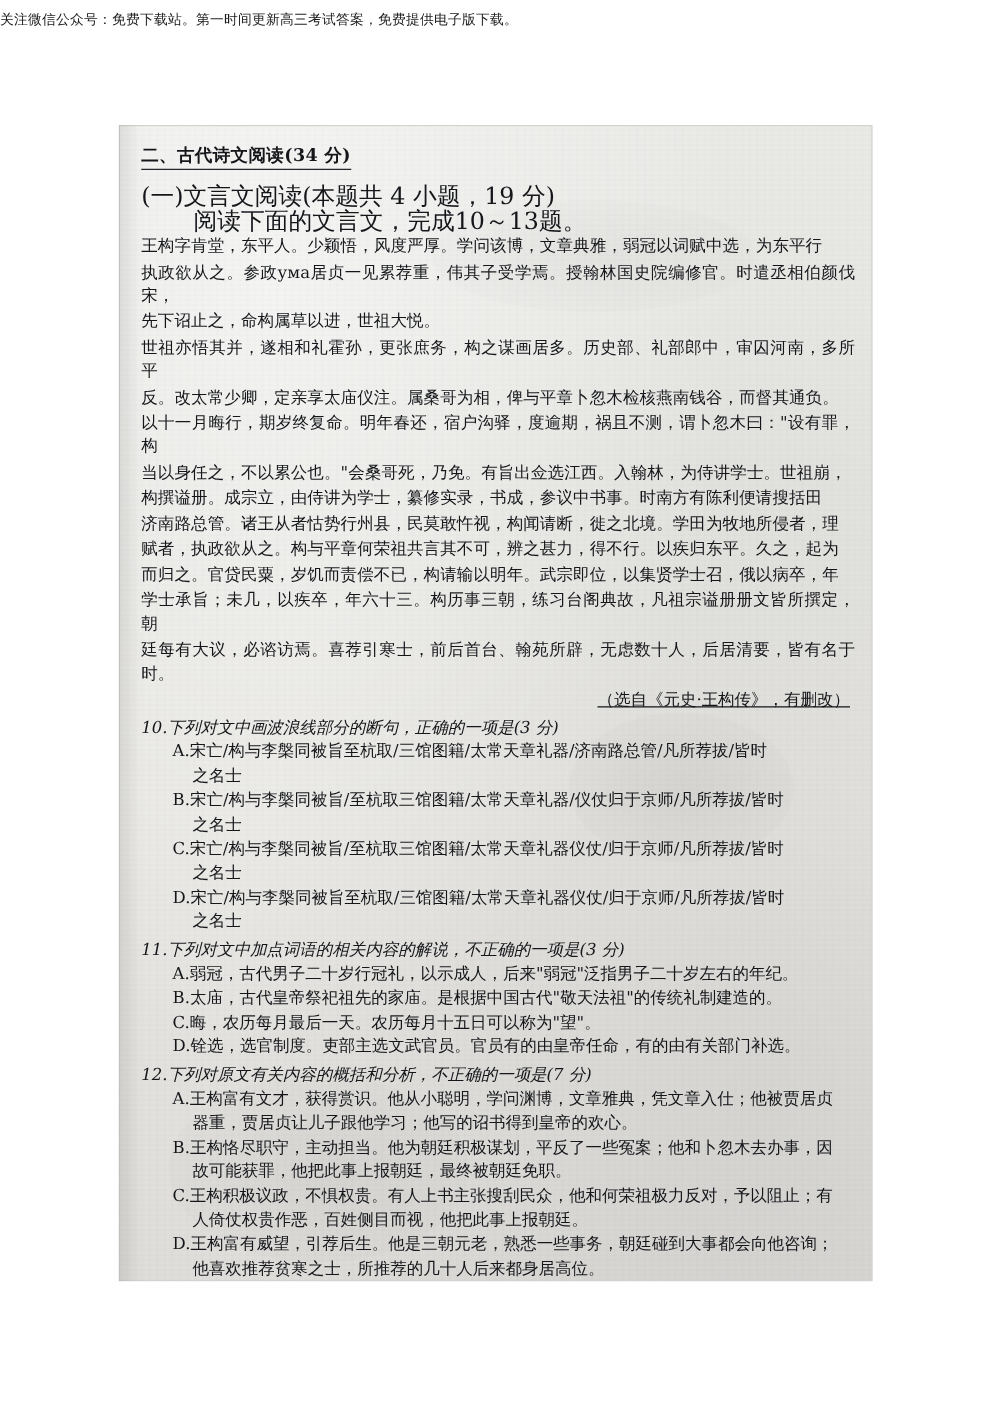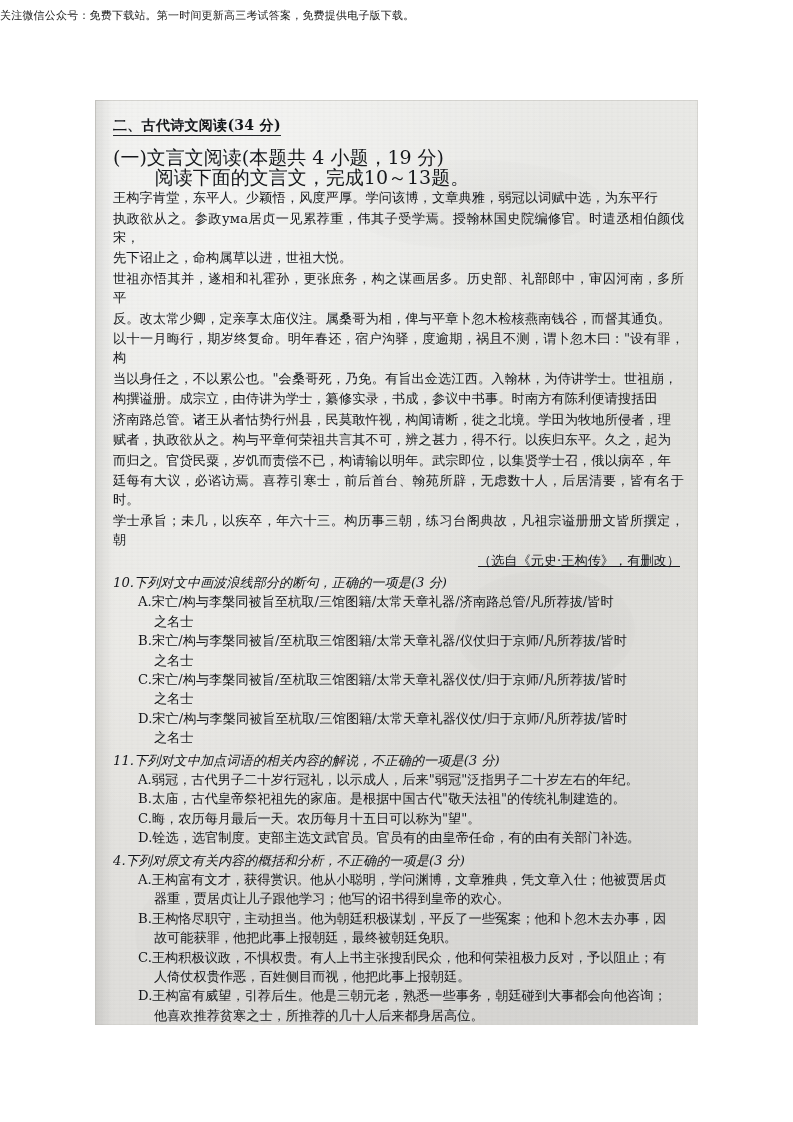--- a/index.html
+++ b/index.html
@@ -131,22 +131,22 @@
       <div class="passage">执政欲从之。参政ума居贞一见累荐重，伟其子受学焉。授翰林国史院编修官。时遣丞相伯颜伐宋，</div>
       <div class="passage">先下诏止之，命构属草以进，世祖大悦。</div>
       <div class="passage">世祖亦悟其并，遂相和礼霍孙，更张庶务，构之谋画居多。历史部、礼部郎中，审囚河南，多所平</div>
       <div class="passage">反。改太常少卿，定亲享太庙仪注。属桑哥为相，俾与平章卜忽木检核燕南钱谷，而督其通负。</div>
       <div class="passage u">以十一月晦行，期岁终复命。明年春还，宿户沟驿，度逾期，祸且不测，谓卜忽木曰："设有罪，构</div>
       <div class="passage">当以身任之，不以累公也。"会桑哥死，乃免。有旨出佥选江西。入翰林，为侍讲学士。世祖崩，</div>
       <div class="passage">构撰谥册。成宗立，由侍讲为学士，纂修实录，书成，参议中书事。时南方有陈利便请搜括田</div>
       <div class="passage">济南路总管。诸王从者怙势行州县，民莫敢忤视，构闻请断，徙之北境。学田为牧地所侵者，理</div>
       <div class="passage">赋者，执政欲从之。构与平章何荣祖共言其不可，辨之甚力，得不行。以疾归东平。久之，起为</div>
       <div class="passage u">而归之。官贷民粟，岁饥而责偿不已，构请输以明年。武宗即位，以集贤学士召，俄以病卒，年</div>
+      <div class="passage">学士承旨；未几，以疾卒，年六十三。构历事三朝，练习台阁典故，凡祖宗谥册册文皆所撰定，朝</div>
       <div class="passage">廷每有大议，必谘访焉。喜荐引寒士，前后首台、翰苑所辟，无虑数十人，后居清要，皆有名于时。</div>
-      <div class="passage">学士承旨；未几，以疾卒，年六十三。构历事三朝，练习台阁典故，凡祖宗谥册册文皆所撰定，朝</div>
 
       <div class="source">（选自《元史·王构传》，有删改）</div>
 
       <div class="q">
         <div class="q-stem">10.下列对文中画波浪线部分的断句，正确的一项是(3 分)</div>
         <div class="opt">A.宋亡/构与李槃同被旨至杭取/三馆图籍/太常天章礼器/济南路总管/凡所荐拔/皆时</div>
         <div class="opt-cont">之名士</div>
         <div class="opt">B.宋亡/构与李槃同被旨/至杭取三馆图籍/太常天章礼器/仪仗归于京师/凡所荐拔/皆时</div>
         <div class="opt-cont">之名士</div>
         <div class="opt">C.宋亡/构与李槃同被旨/至杭取三馆图籍/太常天章礼器仪仗/归于京师/凡所荐拔/皆时</div>
@@ -157,21 +157,21 @@
 
       <div class="q">
         <div class="q-stem">11.下列对文中加点词语的相关内容的解说，不正确的一项是(3 分)</div>
         <div class="opt">A.弱冠，古代男子二十岁行冠礼，以示成人，后来"弱冠"泛指男子二十岁左右的年纪。</div>
         <div class="opt">B.太庙，古代皇帝祭祀祖先的家庙。是根据中国古代"敬天法祖"的传统礼制建造的。</div>
         <div class="opt">C.晦，农历每月最后一天。农历每月十五日可以称为"望"。</div>
         <div class="opt">D.铨选，选官制度。吏部主选文武官员。官员有的由皇帝任命，有的由有关部门补选。</div>
       </div>
 
       <div class="q">
-        <div class="q-stem">4.下列对原文有关内容的概括和分析，不正确的一项是(3 分)</div>
+        <div class="q-stem">12.下列对原文有关内容的概括和分析，不正确的一项是(7 分)</div>
         <div class="opt">A.王构富有文才，获得赏识。他从小聪明，学问渊博，文章雅典，凭文章入仕；他被贾居贞</div>
         <div class="opt-cont">器重，贾居贞让儿子跟他学习；他写的诏书得到皇帝的欢心。</div>
         <div class="opt">B.王构恪尽职守，主动担当。他为朝廷积极谋划，平反了一些冤案；他和卜忽木去办事，因</div>
         <div class="opt-cont">故可能获罪，他把此事上报朝廷，最终被朝廷免职。</div>
         <div class="opt">C.王构积极议政，不惧权贵。有人上书主张搜刮民众，他和何荣祖极力反对，予以阻止；有</div>
         <div class="opt-cont">人倚仗权贵作恶，百姓侧目而视，他把此事上报朝廷。</div>
         <div class="opt">D.王构富有威望，引荐后生。他是三朝元老，熟悉一些事务，朝廷碰到大事都会向他咨询；</div>
         <div class="opt-cont">他喜欢推荐贫寒之士，所推荐的几十人后来都身居高位。</div>
       </div>
 

